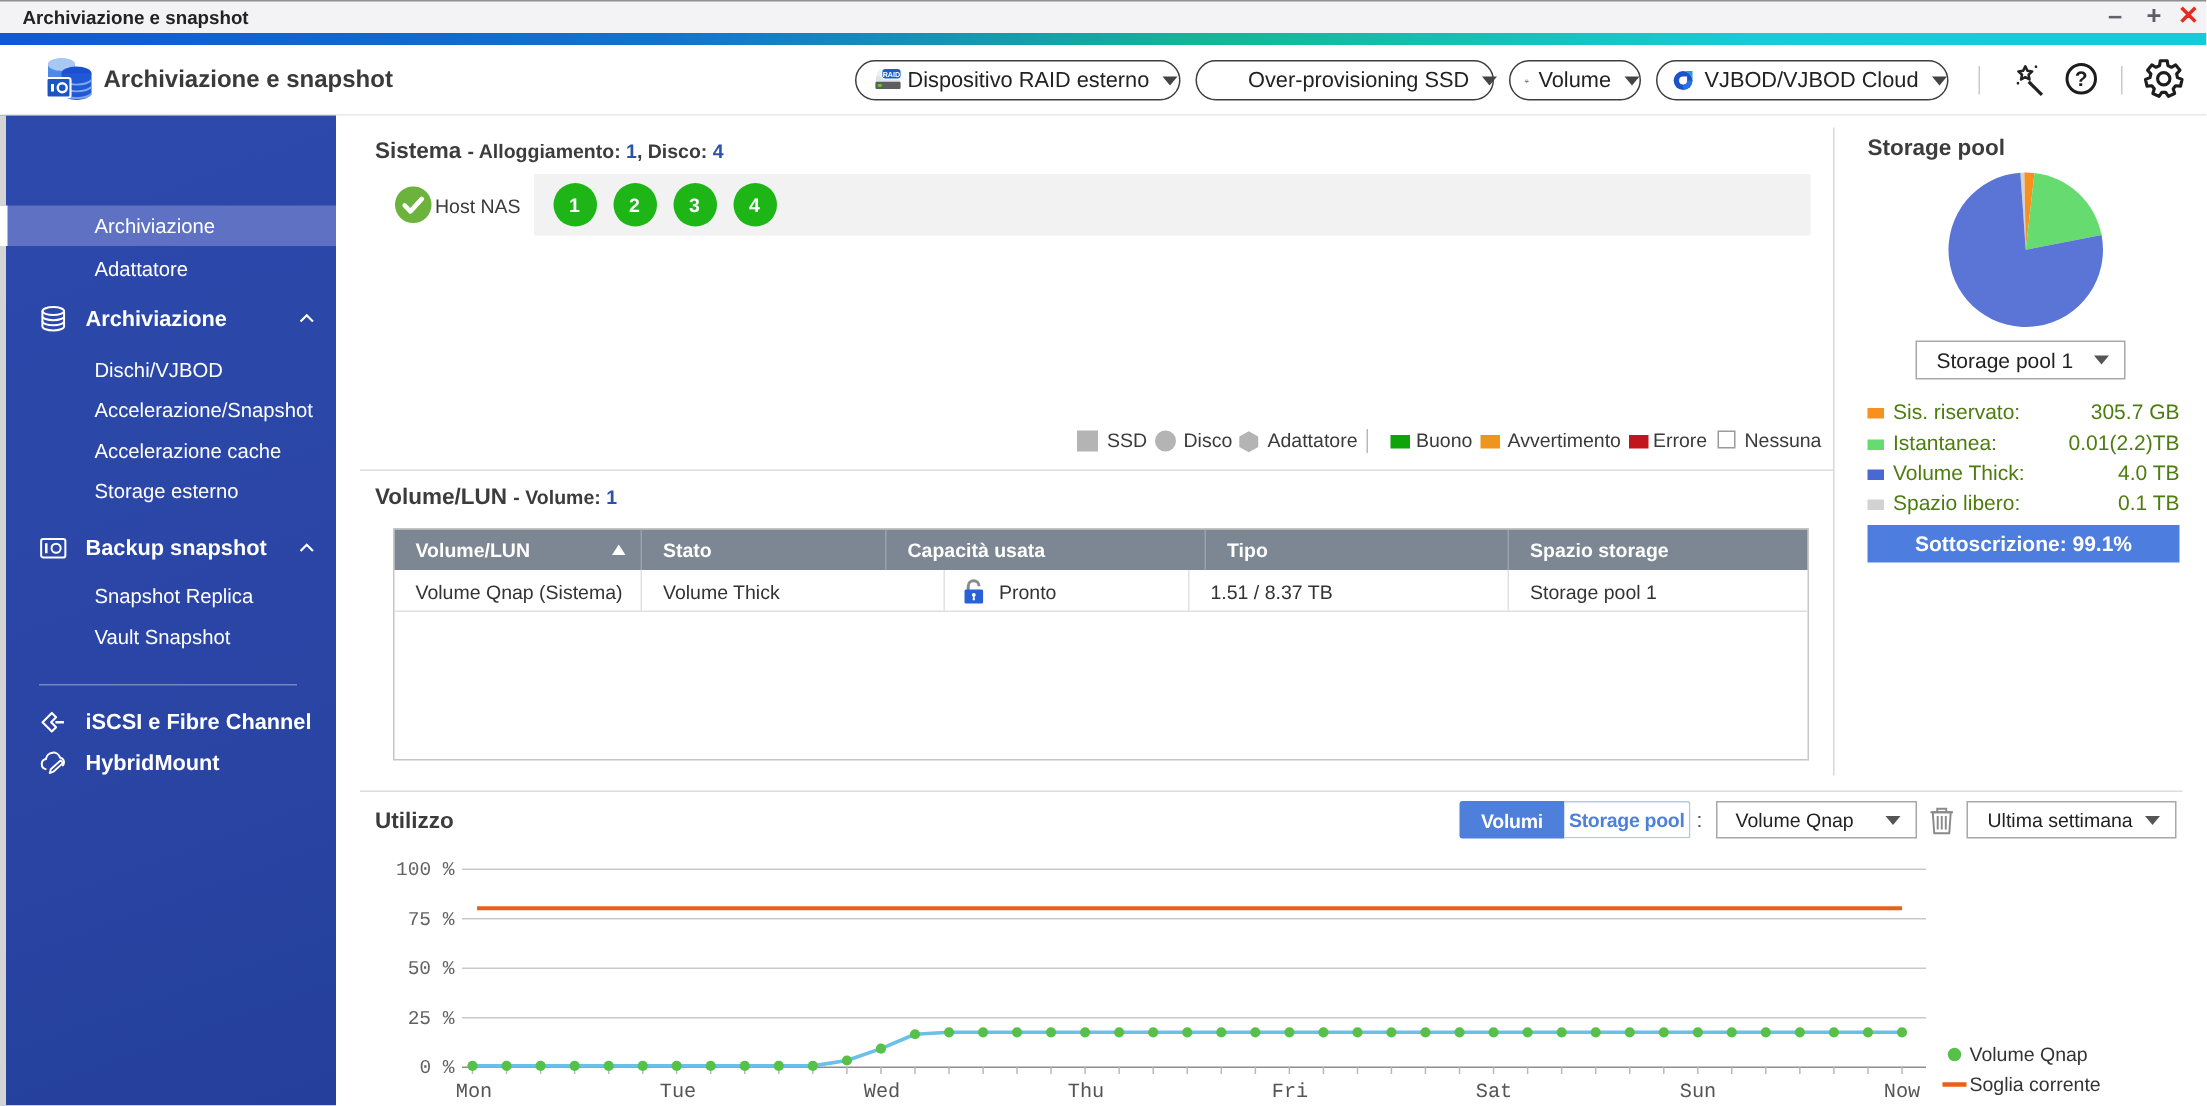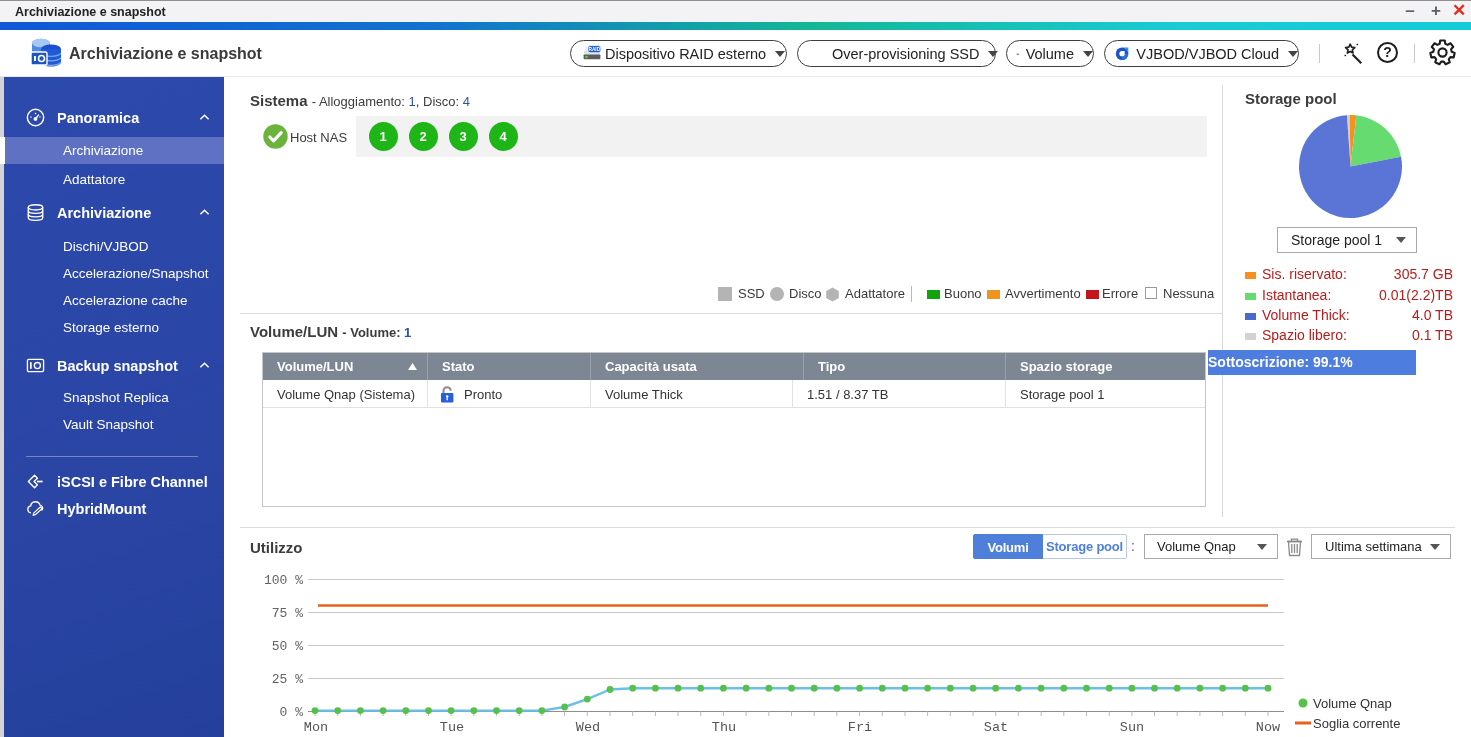--- a/index.html
+++ b/index.html
@@ -32,21 +32,21 @@
 .h2{font-size:13px;font-weight:bold;color:#3c3c3c}
 .bluenum{color:#2a52a8}
 
 #vtable{left:262px;top:352px;width:944px;height:155px;border:1px solid #c6c6c6;background:#fff}
 #vhead{position:absolute;left:0;top:0;width:942px;height:27px;background:#7d8793;display:flex}
 #vhead div{color:#fff;font-size:13px;font-weight:bold;padding:6px 0 0 14px;border-right:1px solid #99a1ab;height:27px}
 #vrow{position:absolute;left:0;top:27px;width:942px;height:28px;border-bottom:1px solid #e0e0e0;display:flex}
 #vrow div{color:#333;font-size:13px;padding:7px 0 0 14px;height:28px;border-right:1px solid #e2e2e2}
 #vrow div:last-child{border-right:none}
 
-.rline{position:absolute;font-size:14px;color:#b91c1c}
+.rline{position:absolute;font-size:14px;color:#4d7c0f}
 .sq{display:inline-block;width:11px;height:7px;margin-right:6px}
 
 .dd{position:absolute;height:25px;white-space:nowrap;background:#fff;border:1px solid #a8a8a8;font-size:13px;color:#222;display:flex;align-items:center}
 .dd .car{position:absolute;right:10px;width:0;height:0;border-left:5px solid transparent;border-right:5px solid transparent;border-top:6px solid #555}
 </style></head>
 <body>
 <div class="abs" id="titlebar">
     <span class="t">Archiviazione e snapshot</span>
   </div>
 <div class="winbtn" style="left:1399px;width:22px;color:#5f646b">–</div>
@@ -124,32 +124,20 @@
   </svg>
 <div class="abs" style="left:1377px;top:42px;width:21px;height:21px;border:2.2px solid #1d1d1d;border-radius:50%;text-align:center;font-size:14px;font-weight:bold;color:#1d1d1d;line-height:17px">?</div>
 <div class="hsep" style="left:1414px"></div>
 <svg class="abs" style="left:1429px;top:39px" width="27" height="27" viewBox="0 0 27 27">
     <path d="M11.21 1.52 L15.79 1.52 L16.29 4.73 L18.61 5.85 L21.44 4.24 L24.29 7.82 L22.09 10.22 L22.67 12.73 L25.69 13.94 L24.67 18.40 L21.42 18.17 L19.82 20.19 L20.76 23.31 L16.64 25.29 L14.79 22.61 L12.21 22.61 L10.36 25.29 L6.24 23.31 L7.18 20.19 L5.58 18.17 L2.33 18.40 L1.31 13.94 L4.33 12.73 L4.91 10.22 L2.71 7.82 L5.56 4.24 L8.39 5.85 L10.71 4.73Z" fill="none" stroke="#1d1d1d" stroke-width="2.1" stroke-linejoin="round"></path>
     <circle cx="13.5" cy="13.5" r="4.1" fill="none" stroke="#1d1d1d" stroke-width="2.1"></circle>
   </svg>
 
 <div class="abs" id="sidebar">
   <div class="edge"></div>
-  <div class="snav grp" style="top:27px">
-    <svg class="ic" viewBox="0 0 20 20" fill="none" stroke="#fff" stroke-width="1.5">
-        <circle cx="10" cy="10" r="8.6"></circle>
-        <path d="M10 11.5L13.5 7"></path>
-        <circle cx="10" cy="11.5" r="1.3" fill="#fff"></circle>
-        <path d="M4.6 9.2l1.4.5M10 5v1.5M15.4 9.2l-1.4.5" stroke-width="1.3"></path>
-      </svg>
-    <span class="lbl">Panoramica</span>
-    <svg class="arr" viewBox="0 0 12 12" fill="none" stroke="#fff" stroke-width="1.6">
-        <path d="M1.5 8l4.5-4.5L10.5 8"></path>
-      </svg>
-  </div>
   <div class="snav sub sel" style="top:60px;height:27px">Archiviazione<div class="selbar" style="top:0;height:27px"></div></div>
   <div class="snav sub" style="top:89px">Adattatore</div>
   <div class="snav grp" style="top:122px">
     <svg class="ic" viewBox="0 0 20 20" fill="none" stroke="#fff" stroke-width="1.4">
         <ellipse cx="10" cy="4.6" rx="7.6" ry="2.8"></ellipse>
         <path d="M2.4 4.6v10.8c0 1.55 3.4 2.8 7.6 2.8s7.6-1.25 7.6-2.8V4.6"></path>
         <path d="M2.4 8.2c0 1.55 3.4 2.8 7.6 2.8s7.6-1.25 7.6-2.8M2.4 11.8c0 1.55 3.4 2.8 7.6 2.8s7.6-1.25 7.6-2.8"></path>
       </svg>
     <span class="lbl">Archiviazione</span>
     <svg class="arr" viewBox="0 0 12 12" fill="none" stroke="#fff" stroke-width="1.6">
@@ -183,21 +171,21 @@
   </div>
   <div class="snav grp" style="top:418px">
     <svg class="ic" viewBox="0 0 20 20" fill="none" stroke="#fff" stroke-width="1.4">
         <path d="M5.2 14.6A3.7 3.7 0 014.9 7.3a5.1 5.1 0 019.9-.9 3.3 3.3 0 011.5 5.8"></path>
         <path d="M16.9 10.1l-6.8 6.2-2.6.9.8-2.6 6.8-6.2z" stroke-width="1.3" stroke-linejoin="round"></path>
       </svg>
     <span class="lbl">HybridMount</span>
   </div>
 </div>
 
-<div class="abs h1" style="left:250px;top:92px">Sistema <span class="h2" style="font-weight:normal">- Alloggiamento: <span class="bluenum">1</span>, Disco: <span class="bluenum">4</span></span></div>
+<div class="abs h1" style="left:250px;top:92px">Sistema <span class="h2" style="font-weight:bold">- Alloggiamento: <span class="bluenum">1</span>, Disco: <span class="bluenum">4</span></span></div>
 <div class="abs" style="left:356px;top:116px;width:851px;height:41px;background:#f2f2f2"></div>
 <svg class="abs" style="left:262.5px;top:124px" width="25" height="25" viewBox="0 0 25 25">
     <circle cx="12.5" cy="12.5" r="12.2" fill="#6cb33e"></circle>
     <path d="M6.8 13l3.8 3.9 7.6-8.3" fill="none" stroke="#fff" stroke-width="3.1" stroke-linecap="round" stroke-linejoin="round"></path>
   </svg>
 <div class="abs" style="left:290px;top:130px;font-size:13px;color:#3a3a3a">Host NAS</div>
 <div class="abs" style="left:368.5px;top:121.5px;width:29px;height:29px;border-radius:50%;background:#1eb517;color:#fff;font-size:13px;font-weight:bold;text-align:center;line-height:29px">1</div>
 <div class="abs" style="left:408.5px;top:121.5px;width:29px;height:29px;border-radius:50%;background:#1eb517;color:#fff;font-size:13px;font-weight:bold;text-align:center;line-height:29px">2</div>
 <div class="abs" style="left:448.5px;top:121.5px;width:29px;height:29px;border-radius:50%;background:#1eb517;color:#fff;font-size:13px;font-weight:bold;text-align:center;line-height:29px">3</div>
 <div class="abs" style="left:488.5px;top:121.5px;width:29px;height:29px;border-radius:50%;background:#1eb517;color:#fff;font-size:13px;font-weight:bold;text-align:center;line-height:29px">4</div>
@@ -228,28 +216,28 @@
     <div style="width:165px;position:relative">Volume/LUN<svg style="position:absolute;right:10px;top:10px" width="9" height="7">
           <path d="M4.5 0L9 7H0z" fill="#fff"></path>
         </svg></div>
     <div style="width:163px">Stato</div>
     <div style="width:213px">Capacità usata</div>
     <div style="width:202px">Tipo</div>
     <div style="width:199px;border-right:none!important">Spazio storage</div>
   </div>
   <div id="vrow">
     <div style="width:165px">Volume Qnap (Sistema)</div>
+    <div style="width:202px">Volume Thick</div>
     <div style="width:163px;position:relative;padding-left:36px">
       <svg style="position:absolute;left:10px;top:5px" width="18" height="19" viewBox="0 0 18 19">
           <path d="M5.5 9V5.8a3.6 3.6 0 017.2 0" fill="none" stroke="#8a8a8a" stroke-width="2"></path>
           <rect x="3" y="8" width="12.4" height="9.4" rx="1" fill="#2760d8"></rect>
           <path d="M9.2 10.3a1.3 1.3 0 011.3 1.3c0 .6-.4 1-.8 1.2l.3 2.4H8.4l.3-2.4c-.4-.2-.8-.6-.8-1.2a1.3 1.3 0 011.3-1.3z" fill="#fff"></path>
         </svg>
       Pronto</div>
-    <div style="width:202px">Volume Thick</div>
     <div style="width:213px">1.51 / 8.37 TB</div>
     <div style="width:199px">Storage pool 1</div>
   </div>
 </div>
 
 <div class="abs" style="left:1222px;top:85px;width:1px;height:432px;background:#d8d8d8"></div>
 
 <div class="abs h1" style="left:1245px;top:90px">Storage pool</div>
 <svg class="abs" style="left:1294px;top:110px" width="113" height="113" viewBox="0 0 113 113">
   <g transform="translate(56.5,56.5)">
@@ -261,21 +249,21 @@
 </svg>
 <div class="dd" style="left:1277px;top:227px;width:140px;height:26px;padding-left:13px;font-size:14px">Storage pool 1<span class="car"></span></div>
 <div class="rline" style="left:1245px;top:266px"><span class="sq" style="background:#f8901d"></span>Sis. riservato:</div>
 <div class="rline" style="left:1245px;top:287px"><span class="sq" style="background:#66dc70"></span>Istantanea:</div>
 <div class="rline" style="left:1245px;top:307px"><span class="sq" style="background:#4a68d2"></span>Volume Thick:</div>
 <div class="rline" style="left:1245px;top:327px"><span class="sq" style="background:#d2d2d2"></span>Spazio libero:</div>
 <div class="rline" style="right:18px;top:266px">305.7 GB</div>
 <div class="rline" style="right:18px;top:287px">0.01(2.2)TB</div>
 <div class="rline" style="right:18px;top:307px">4.0 TB</div>
 <div class="rline" style="right:18px;top:327px">0.1 TB</div>
-<div class="abs" style="left:1208px;top:350px;width:208px;height:25px;background:#4e7de0;color:#fff;font-size:14px;font-weight:bold;text-align:left;line-height:25px">Sottoscrizione: 99.1%</div>
+<div class="abs" style="left:1245px;top:350px;width:208px;height:25px;background:#4e7de0;color:#fff;font-size:14px;font-weight:bold;text-align:center;line-height:25px">Sottoscrizione: 99.1%</div>
 
 <div class="abs" style="left:240px;top:527px;width:1215px;height:1px;background:#dcdcdc"></div>
 <div class="abs h1" style="left:250px;top:539px">Utilizzo</div>
 <div class="abs" style="left:973px;top:534px;height:25px;display:flex;font-size:13px;font-weight:600;letter-spacing:-0.2px">
   <div style="width:70px;background:#4d7fdb;color:#fff;text-align:center;line-height:25px;border:1px solid #4d7fdb;border-radius:2px 0 0 2px">Volumi</div>
   <div style="width:84px;background:#fff;color:#4d7fdb;text-align:center;line-height:23px;border:1px solid #b9c6e8;border-left:none;border-radius:0 2px 2px 0;white-space:nowrap">Storage pool</div>
 </div>
 <div class="abs" style="left:1131px;top:538px;font-size:14px;color:#555">:</div>
 <div class="dd" style="left:1144px;top:534px;width:134px;padding-left:12px">Volume Qnap<span class="car"></span></div>
 <svg class="abs" style="left:1285px;top:536px" width="19" height="21" viewBox="0 0 19 21" fill="none" stroke="#8a8a8a" stroke-width="1.3">

